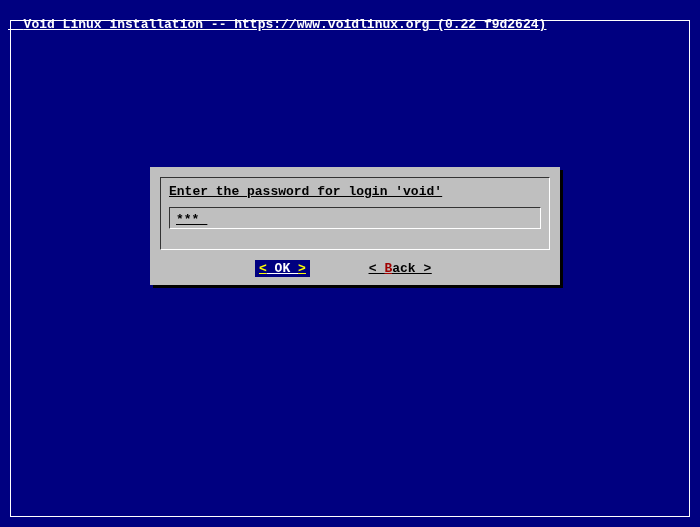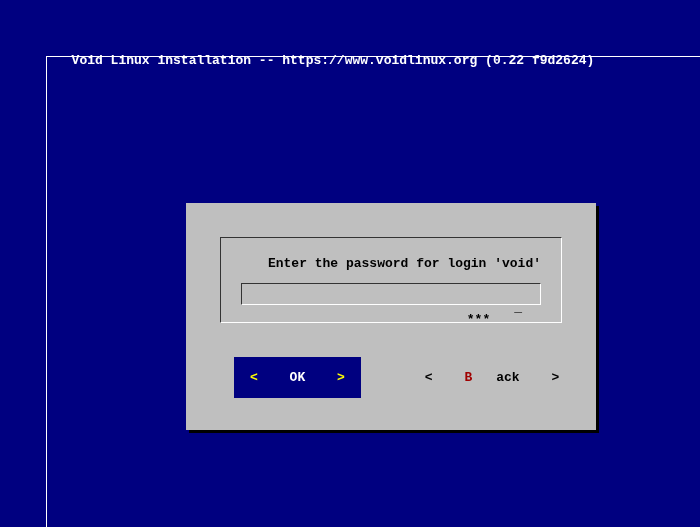--- a/index.html
+++ b/index.html
@@ -1,18 +1,19 @@
 <!DOCTYPE html>
 <html><head>
   <meta charset="utf-8">
   <style>
     * {
-      margin: 12px;
+      margin: 0;
       padding: 0;
       box-sizing: border-box;
+      text-decoration: underline;
     }
     body {
       width: 700px;
       height: 527px;
       background: #000080;
       font-family: "Courier New", monospace;
       font-size: 13px;
       font-weight: bold;
       position: relative;
       overflow: hidden;
@@ -40,22 +41,21 @@
       background: #bfbfbf;
       box-shadow: 3px 3px 0 #000000;
     }
     .dialog-body {
       padding: 10px 10px 0 10px;
     }
     .prompt-area {
       border: 1px solid #333333;
       border-right-color: #ffffff;
       border-bottom-color: #ffffff;
-      padding: 6px 8px 5px 8px;
-      text-align: right;
+      padding: 6px 8px 20px 8px;
     }
     .prompt-text {
       color: #000000;
       margin-bottom: 8px;
       white-space: pre;
     }
     .input-box {
       border: 1px solid #333333;
       border-right-color: #ffffff;
       border-bottom-color: #ffffff;

